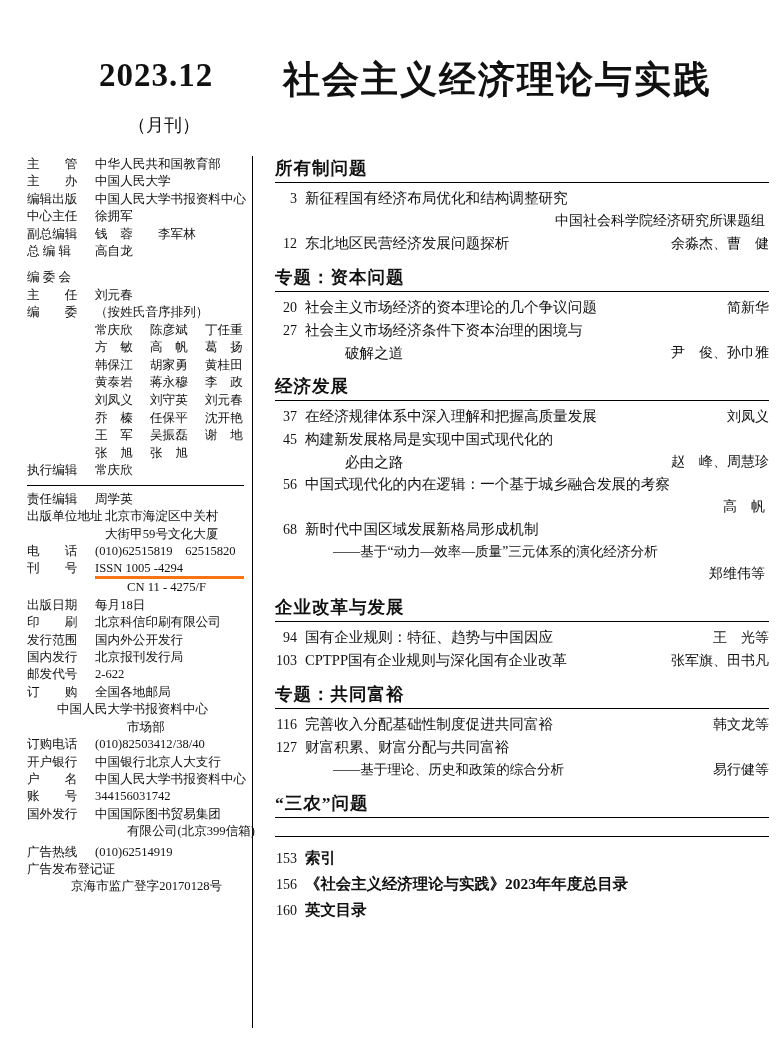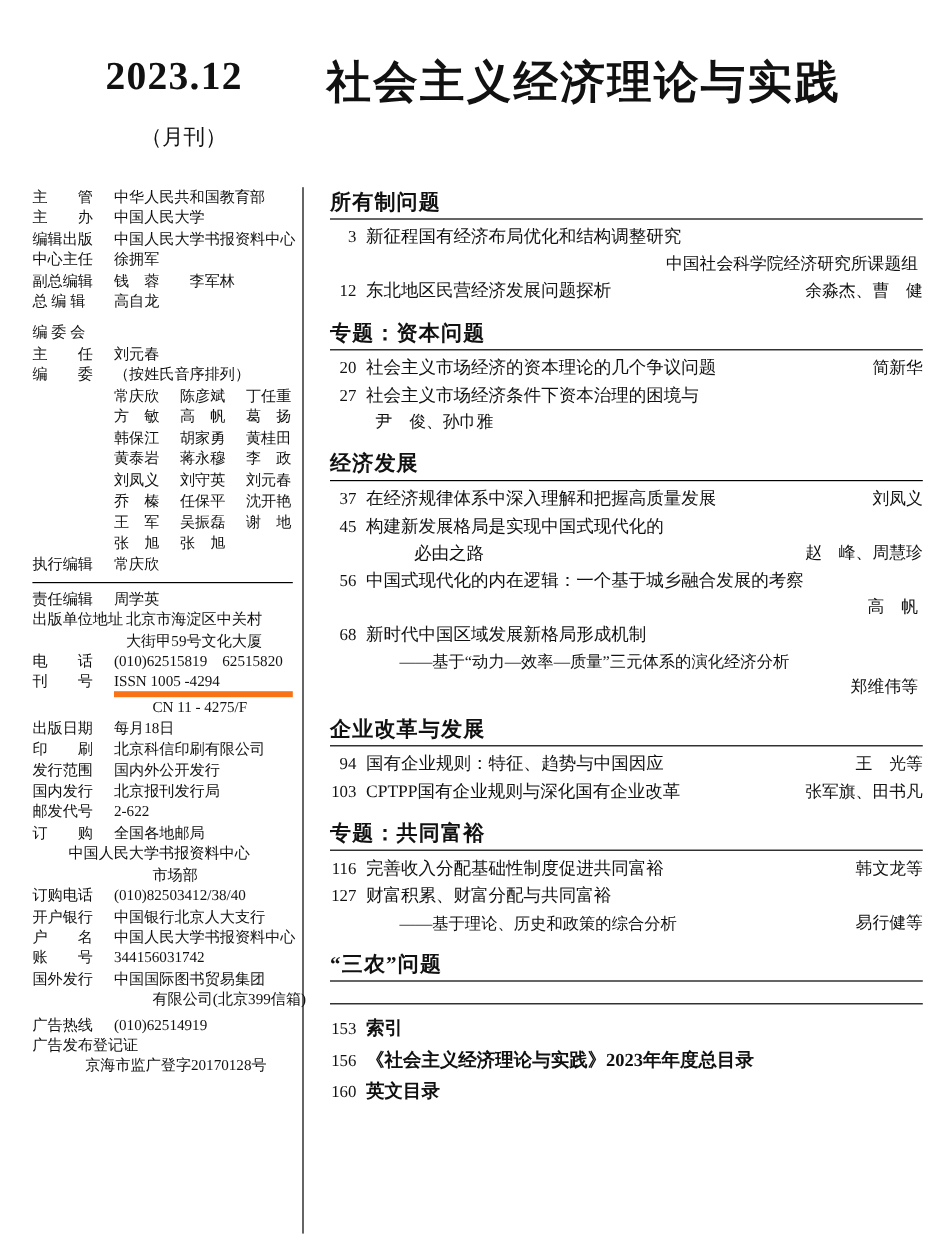--- a/index.html
+++ b/index.html
@@ -13,21 +13,21 @@
     font-family: "Liberation Serif", "DejaVu Serif", serif;
     color: #111;
     position: relative;
     overflow: hidden;
   }
   .page {
     width: 783px;
     height: 773px;
     position: relative;
     box-sizing: border-box;
-    padding: 0;
+    padding: 11px;
   }
 
   
   .masthead {
     position: relative;
     height: 140px;
   }
   .issue-date {
     position: absolute;
     left: 88px;
@@ -95,21 +95,21 @@
     flex: 0 0 68px;
     letter-spacing: 0;
   }
   .info-value {
     flex: 1;
   }
   .group-gap { height: 9px; }
   .small-gap { height: 3px; }
 
   .underline-blk {
-    border-bottom: 5px solid #f97316;
+    border-bottom: 3px solid #f97316;
     display: inline-block;
     line-height: 15px;
   }
   .names-block {
     margin-left: 68px;
     line-height: 17.6px;
     white-space: nowrap;
   }
   .names-block span.nm {
     display: inline-block;
@@ -389,20 +389,21 @@
         <span class="pg">20</span>
         <span class="ttl">社会主义市场经济的资本理论的几个争议问题</span>
         <span class="auth">简新华</span>
       </div>
       <div class="entry">
         <span class="pg">27</span>
         <span class="ttl">社会主义市场经济条件下资本治理的困境与</span>
       </div>
       <div class="cont-line">
         <span class="pg"></span>
+        <span class="ttl">破解之道</span>
         <span class="auth">尹　俊、孙巾雅</span>
       </div>
 
       <div class="sec-head">经济发展</div>
       <div class="rule"></div>
       <div class="entry">
         <span class="pg">37</span>
         <span class="ttl">在经济规律体系中深入理解和把握高质量发展</span>
         <span class="auth">刘凤义</span>
       </div>

